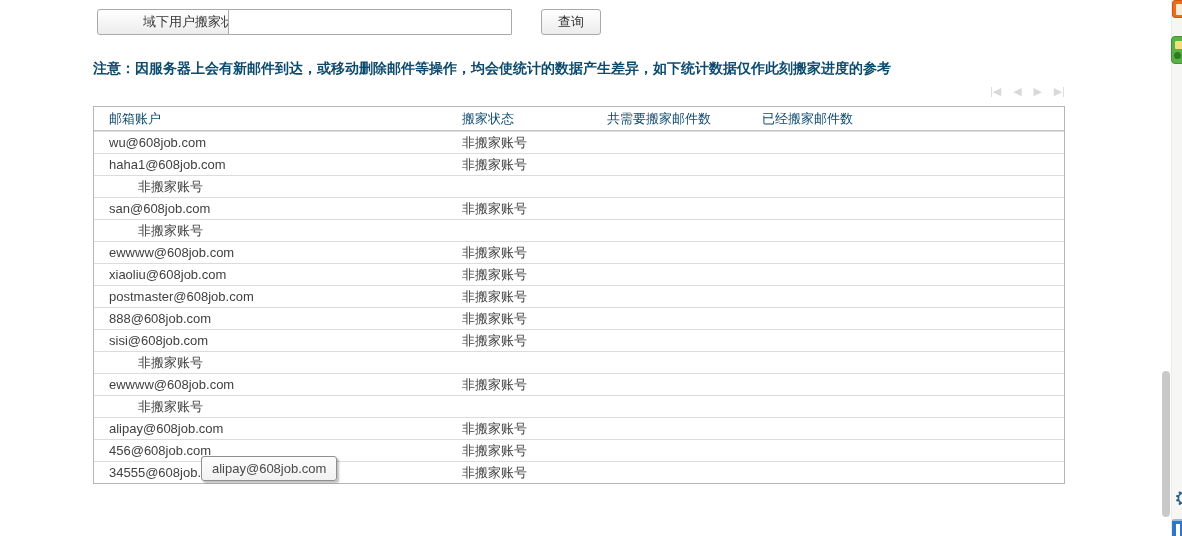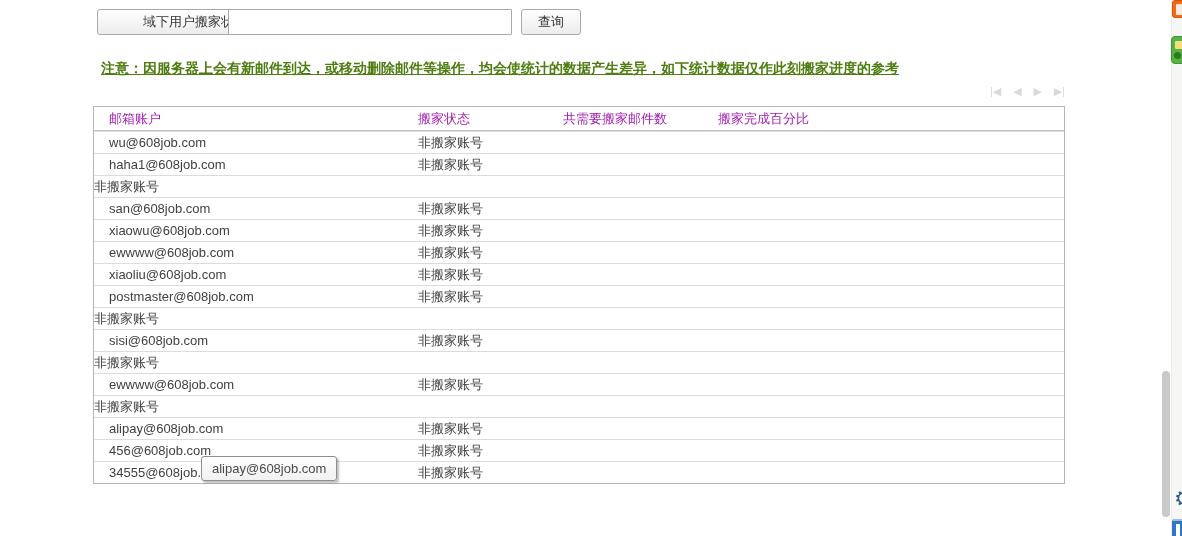--- a/index.html
+++ b/index.html
@@ -10,51 +10,51 @@
     overflow:hidden;
   }
   .btn {
     display:inline-block; height:26px; line-height:24px; padding:0 14px;
     font-size:13px; color:#333;
     background:linear-gradient(#ffffff,#ececec);
     border:1px solid #a9a9a9; border-radius:3px;
     vertical-align:top; cursor:pointer; text-align:center;
   }
   .status-btn { position:absolute; left:97px; top:9px;padding-left:45px; }
-  .query-btn  { position:absolute; left:521px; top:9px; width:60px; }
+  .query-btn  { position:absolute; left:541px; top:9px; width:60px; }
   .search-box {
     position:absolute; left:228px; top:9px; width:284px; height:26px;
     border:1px solid #a9a9a9; background:#fff; font-size:13px; padding:0 6px;
     border-radius:1px; color:#333;
   }
 
   
   .notice {
-    position:absolute; left:101px; top:60px; width:1000px;
-    color:#4d7c0f; font-size:14px; font-weight:bold; letter-spacing:0px;text-decoration:underline;
+    position:absolute; left:93px; top:60px; width:1000px;
+    color:#0c4a6e; font-size:14px; font-weight:bold; letter-spacing:0px;
   }
 
   
   .pager {
     position:absolute; left:990px; top:83px; width:75px; height:16px;
     display:flex; justify-content:space-between; align-items:center;
   }
   .pg { color:#d9d9d9; font-size:11px; line-height:16px; cursor:default; user-select:none; }
 
   
   .grid {
     position:absolute; left:93px; top:106px; width:972px;
     border:1px solid #b6b6b6; background:#fff;
     font-size:13px; color:#404040;
   }
   .tr { display:flex; height:22px; line-height:21px; border-top:1px solid #dcdcdc; background:#fff; }
-  .tr.head { height:24px; line-height:23px; border-top:none; border-bottom:1px solid #c3c3c3; color:#a21caf; }
+  .tr.head { height:24px; line-height:23px; border-top:none; border-bottom:1px solid #c3c3c3; color:#0c4a6e; }
   .td { overflow:hidden; white-space:nowrap; }
   .c1 { width:324px; padding-left:15px; }
-  .c2 { width:145px; }
+  .c2 { width:145px;margin-left:44px; }
   .c3 { width:155px; }
   .c4 { width:151px; }
   .c5 { flex:1; }
 
   
   .tooltip {
     position:absolute; left:201px; top:456px; height:25px; line-height:23px;
     padding:0 10px; font-size:13px; color:#4a4a4a;
     background:linear-gradient(#fdfdfd,#f1f1f1);
     border:1px solid #8f8f8f; border-radius:3px;
@@ -94,21 +94,21 @@
     <span class="pg">◀</span>
     <span class="pg">▶</span>
     <span class="pg">▶|</span>
   </div>
 
   <div class="grid">
     <div class="tr head">
       <div class="td c1">邮箱账户</div>
       <div class="td c2">搬家状态</div>
       <div class="td c3">共需要搬家邮件数</div>
-      <div class="td c5">搬家完成百分比</div>
+      <div class="td c4">已经搬家邮件数</div>
     </div>
     <div id="grid-body">
     <div class="tr">
       <div class="td c1">wu@608job.com</div>
       <div class="td c2">非搬家账号</div>
       <div class="td c3"></div>
       <div class="td c4"></div>
       <div class="td c5"></div>
     </div>
 
@@ -129,21 +129,20 @@
 
     <div class="tr">
       <div class="td c1">san@608job.com</div>
       <div class="td c2">非搬家账号</div>
       <div class="td c3"></div>
       <div class="td c4"></div>
       <div class="td c5"></div>
     </div>
 
     <div class="tr">
-      <div class="td c1">xiaowu@608job.com</div>
       <div class="td c2">非搬家账号</div>
       <div class="td c3"></div>
       <div class="td c4"></div>
       <div class="td c5"></div>
     </div>
 
     <div class="tr">
       <div class="td c1">ewwww@608job.com</div>
       <div class="td c2">非搬家账号</div>
       <div class="td c3"></div>
@@ -161,20 +160,21 @@
 
     <div class="tr">
       <div class="td c1">postmaster@608job.com</div>
       <div class="td c2">非搬家账号</div>
       <div class="td c3"></div>
       <div class="td c4"></div>
       <div class="td c5"></div>
     </div>
 
     <div class="tr">
+      <div class="td c1">888@608job.com</div>
       <div class="td c2">非搬家账号</div>
       <div class="td c3"></div>
       <div class="td c4"></div>
       <div class="td c5"></div>
     </div>
 
     <div class="tr">
       <div class="td c1">sisi@608job.com</div>
       <div class="td c2">非搬家账号</div>
       <div class="td c3"></div>

